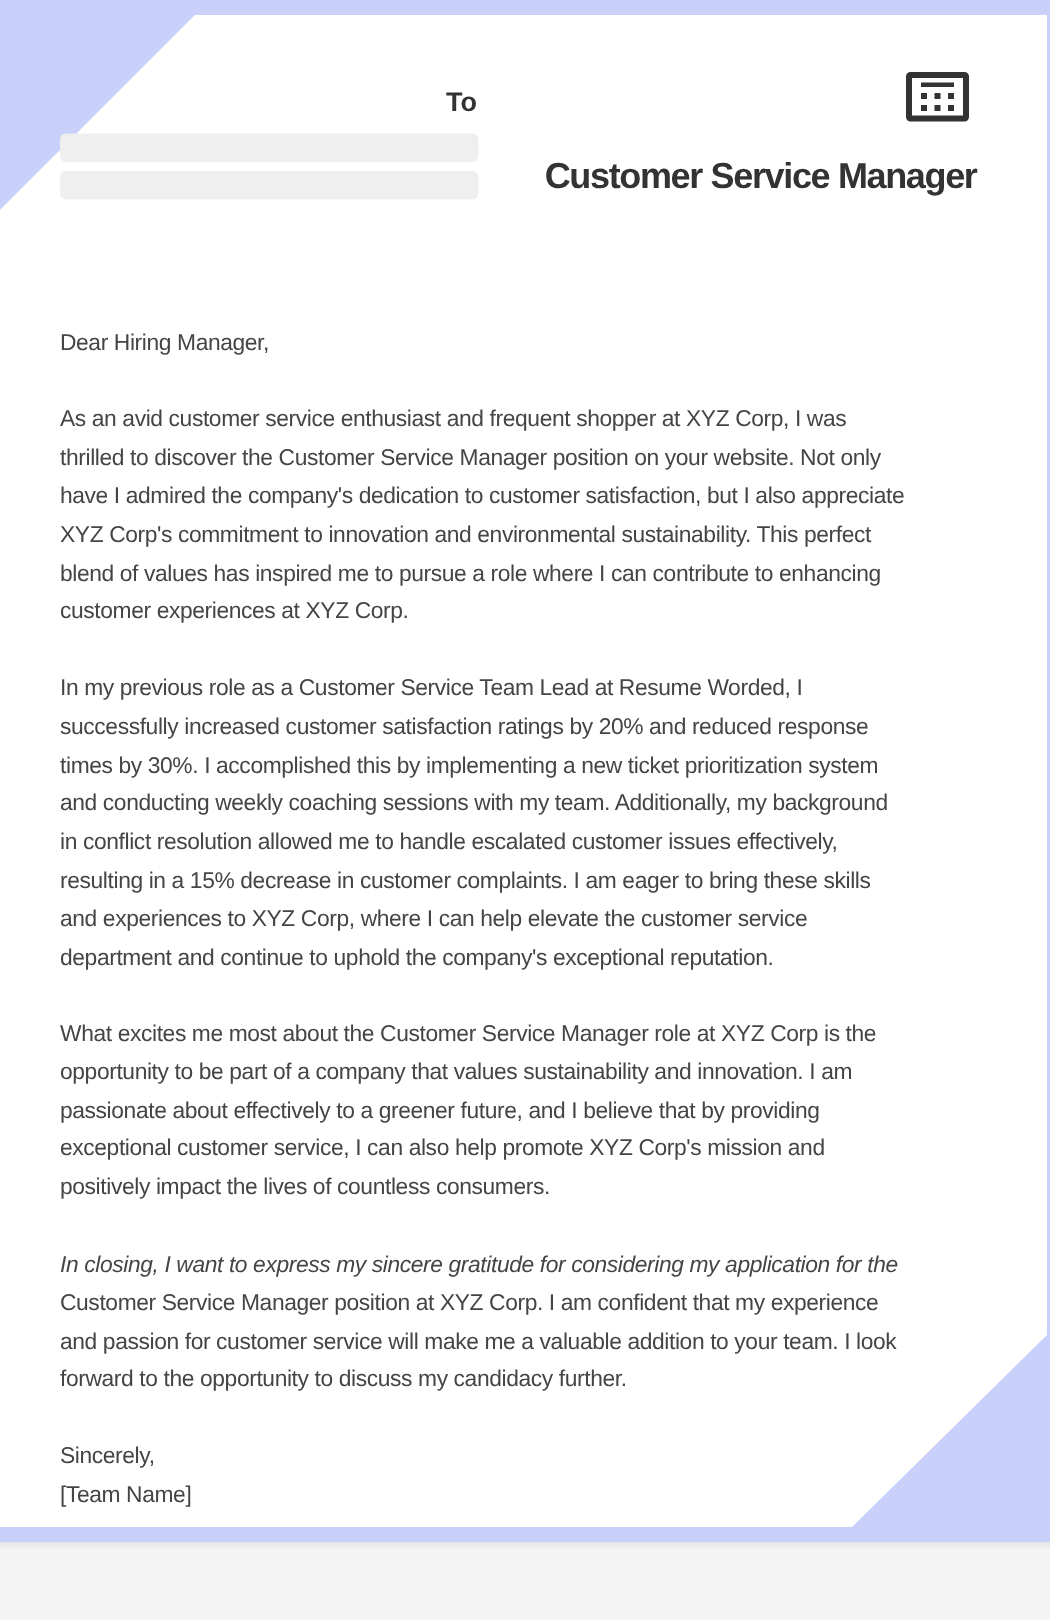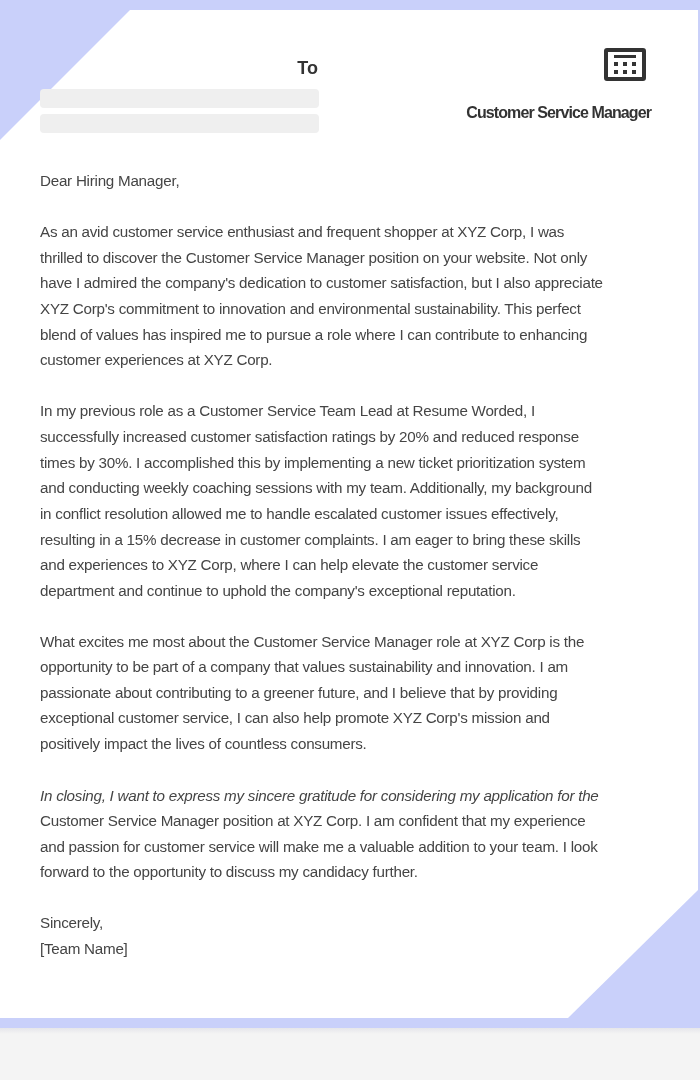--- a/index.html
+++ b/index.html
@@ -78,41 +78,42 @@
     .icon-keypad .dot {
       position: absolute;
       width: 4px;
       height: 4px;
       background: #333333;
     }
     .job-title {
       position: absolute;
       right: 49px;
       top: 104px;
-      font-size: 16px;
+      font-size: 24px;
       font-weight: bold;
       color: #333333;
       letter-spacing: -0.9px;
       white-space: nowrap;
     }
     .body-text {
       position: absolute;
       left: 40px;
       top: 0;
       width: 630px;
       color: #454545;
       font-size: 15.2px;
       letter-spacing: -0.25px;
     }
     .line {
       position: absolute;
       left: 0;
       white-space: nowrap;
       height: 20px;
       line-height: 20px;
+      margin-top: 48px;
     }
   </style>
 </head>
 <body>
 
 <div class="sheet"></div>
 <div class="shadow"></div>
 
 <div class="page"></div>
 
@@ -151,21 +152,21 @@
     <div class="line" style="top:478px;">and conducting weekly coaching sessions with my team. Additionally, my background</div>
     <div class="line" style="top:504px;">in conflict resolution allowed me to handle escalated customer issues effectively,</div>
     <div class="line" style="top:530px;">resulting in a 15% decrease in customer complaints. I am eager to bring these skills</div>
     <div class="line" style="top:555px;">and experiences to XYZ Corp, where I can help elevate the customer service</div>
     <div class="line" style="top:581px;">department and continue to uphold the company's exceptional reputation.</div>
   </div>
 
   <div>
     <div class="line" style="top:632px;">What excites me most about the Customer Service Manager role at XYZ Corp is the</div>
     <div class="line" style="top:657px;">opportunity to be part of a company that values sustainability and innovation. I am</div>
-    <div class="line" style="top:683px;">passionate about contributing to a greener future, and I believe that by providing</div>
+    <div class="line" style="top:683px;">passionate about effectively to a greener future, and I believe that by providing</div>
     <div class="line" style="top:708px;">exceptional customer service, I can also help promote XYZ Corp's mission and</div>
     <div class="line" style="top:734px;">positively impact the lives of countless consumers.</div>
   </div>
 
   <div>
     <div class="line" style="top:786px;font-style:italic;">In closing, I want to express my sincere gratitude for considering my application for the</div>
     <div class="line" style="top:811px;">Customer Service Manager position at XYZ Corp. I am confident that my experience</div>
     <div class="line" style="top:837px;">and passion for customer service will make me a valuable addition to your team. I look</div>
     <div class="line" style="top:862px;">forward to the opportunity to discuss my candidacy further.</div>
   </div>

